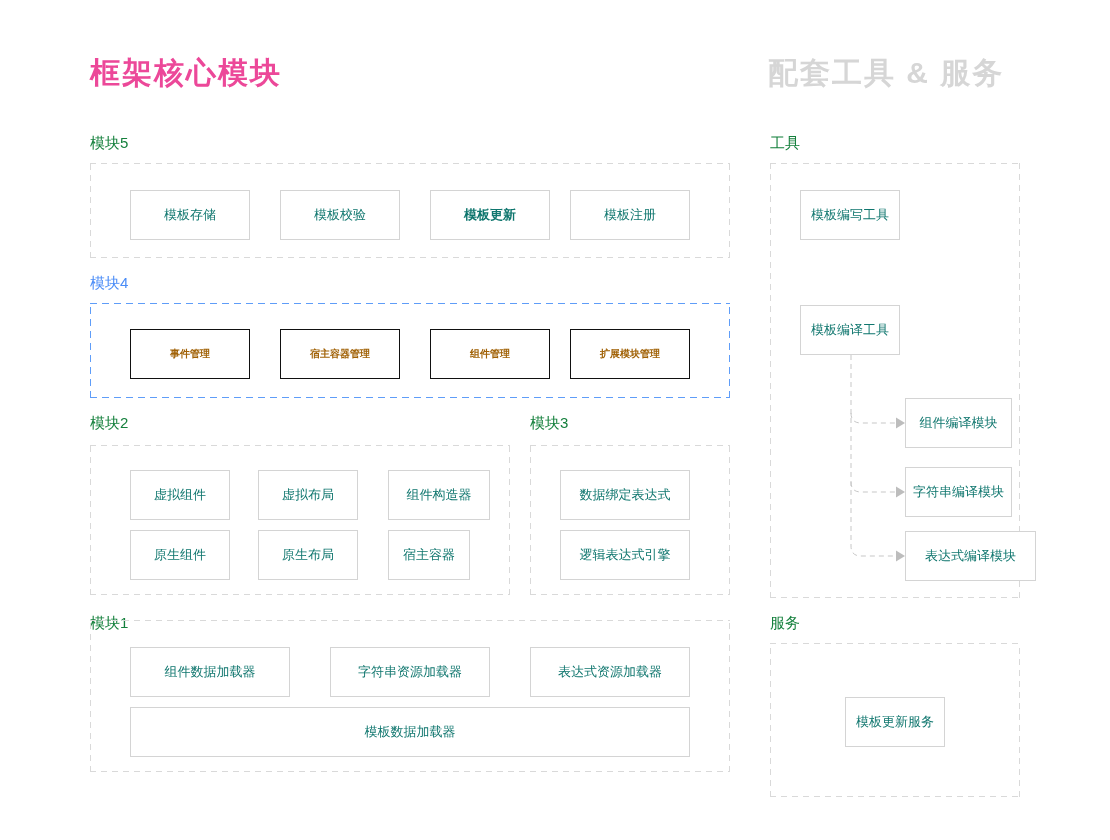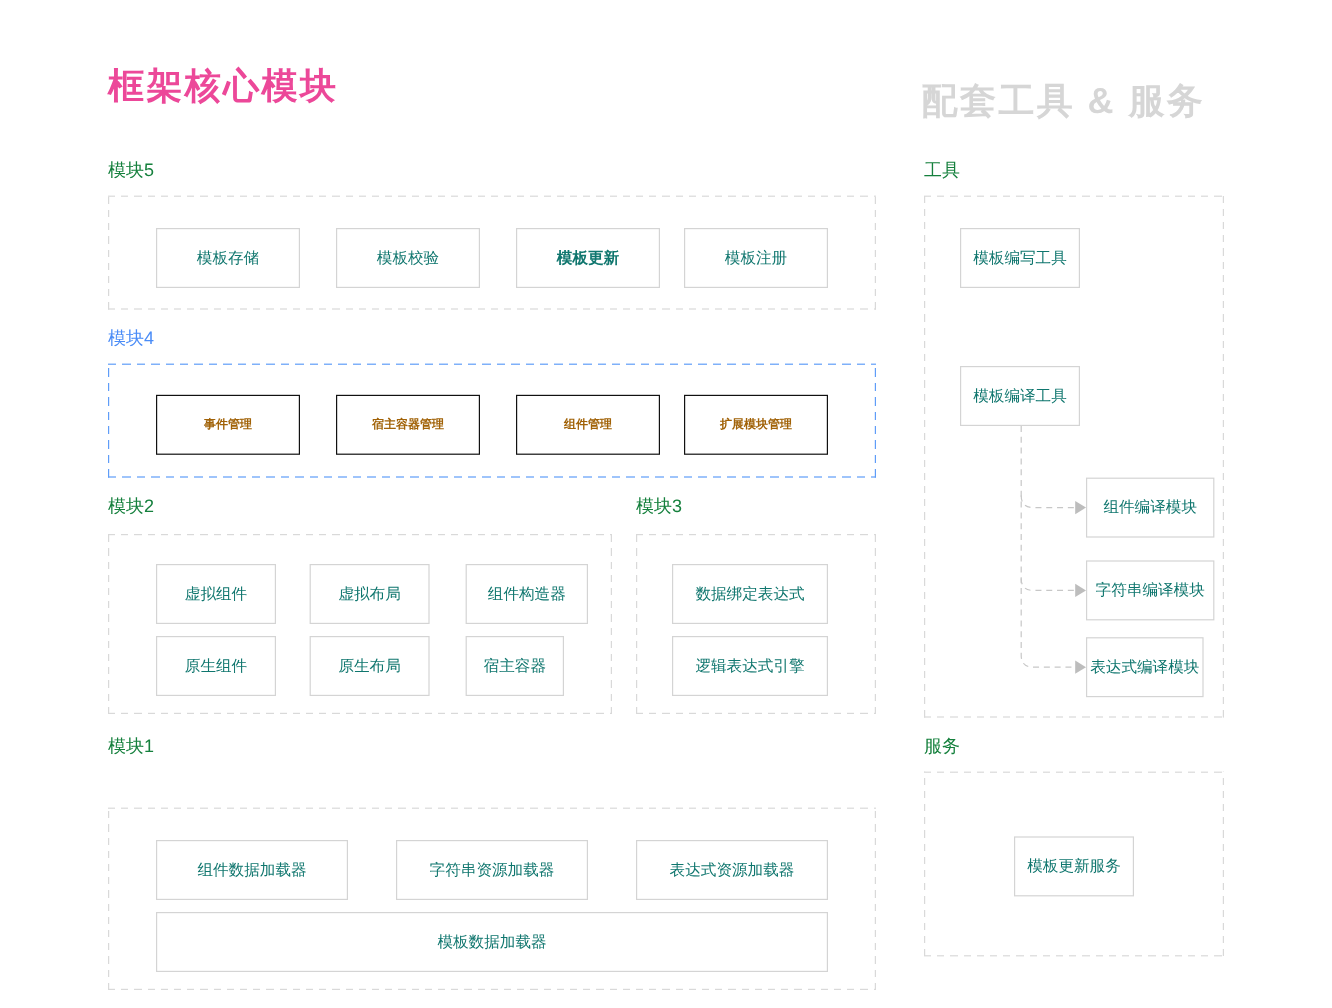--- a/index.html
+++ b/index.html
@@ -50,21 +50,21 @@
     align-items:center; justify-content:center; white-space:nowrap;
   }
   svg.connectors { position:absolute; left:0; top:0; overflow:visible; }
 </style>
 </head>
 <body>
 
 <div id="canvas">
 
   <div class="main-title title-blue" style="left:90px; top:56px;">框架核心模块</div>
-  <div class="main-title title-gray" style="left:768px; top:56px;margin-top:12px;">配套工具 &amp; 服务</div>
+  <div class="main-title title-gray" style="left:768px; top:56px;">配套工具 &amp; 服务</div>
 
   <div class="sec-label" style="left:90px; top:134px;">模块5</div>
   <div class="dashed" style="left:90px; top:163px; width:640px; height:95px;">
     <div class="gbox" style="left:40px;  top:27px; width:120px;">模板存储</div>
     <div class="gbox" style="left:190px; top:27px; width:120px;">模板校验</div>
     <div class="gbox" style="left:340px; top:27px; width:120px;font-weight:bold;">模板更新</div>
     <div class="gbox" style="left:480px; top:27px; width:120px;">模板注册</div>
   </div>
 
   <div class="sec-label blue" style="left:90px; top:274px;">模块4</div>
@@ -85,21 +85,21 @@
     <div class="gbox" style="left:298px; top:85px; width:82px;">宿主容器</div>
   </div>
 
   <div class="sec-label" style="left:530px; top:414px;">模块3</div>
   <div class="dashed" style="left:530px; top:445px; width:200px; height:150px;">
     <div class="gbox" style="left:30px; top:25px; width:130px;">数据绑定表达式</div>
     <div class="gbox" style="left:30px; top:85px; width:130px;">逻辑表达式引擎</div>
   </div>
 
   <div class="sec-label" style="left:90px; top:614px;">模块1</div>
-  <div class="dashed" style="left:90px; top:673px; width:640px; height:152px;">
+  <div class="dashed" style="left:90px; top:620px; width:640px; height:152px;">
     <div class="gbox" style="left:40px;  top:27px; width:160px;">组件数据加载器</div>
     <div class="gbox" style="left:240px; top:27px; width:160px;">字符串资源加载器</div>
     <div class="gbox" style="left:440px; top:27px; width:160px;">表达式资源加载器</div>
     <div class="gbox" style="left:40px;  top:87px; width:560px;">模板数据加载器</div>
   </div>
 
   <div class="sec-label" style="left:770px; top:134px;">工具</div>
   <div class="dashed" style="left:770px; top:163px; width:250px; height:435px;text-align:center;">
 
     <svg class="connectors" width="250" height="435" viewBox="0 0 250 435">
@@ -108,21 +108,21 @@
       <path d="M81 319 Q81 329 91 329 H126" fill="none" stroke="#c7c7c7" stroke-width="1" stroke-dasharray="5 4"></path>
       <polygon points="126,254.5 126,265.5 135,260" fill="#bdbdbd"></polygon>
       <polygon points="126,323.5 126,334.5 135,329" fill="#bdbdbd"></polygon>
       <polygon points="126,387.5 126,398.5 135,393" fill="#bdbdbd"></polygon>
     </svg>
 
     <div class="gbox" style="left:30px;  top:27px;  width:100px;">模板编写工具</div>
     <div class="gbox" style="left:30px;  top:142px; width:100px;">模板编译工具</div>
     <div class="gbox" style="left:135px; top:235px; width:107px;">组件编译模块</div>
     <div class="gbox" style="left:135px; top:304px; width:107px;">字符串编译模块</div>
-    <div class="gbox" style="left:135px; top:368px; width:98px;">表达式编译模块</div>
+    <div class="gbox" style="left:135px; top:368px; width:131px;">表达式编译模块</div>
   </div>
 
   <div class="sec-label" style="left:770px; top:614px;">服务</div>
   <div class="dashed" style="left:770px; top:643px; width:250px; height:154px;">
     <div class="gbox" style="left:75px; top:54px; width:100px;">模板更新服务</div>
   </div>
 
 </div>
 
 </body></html>

